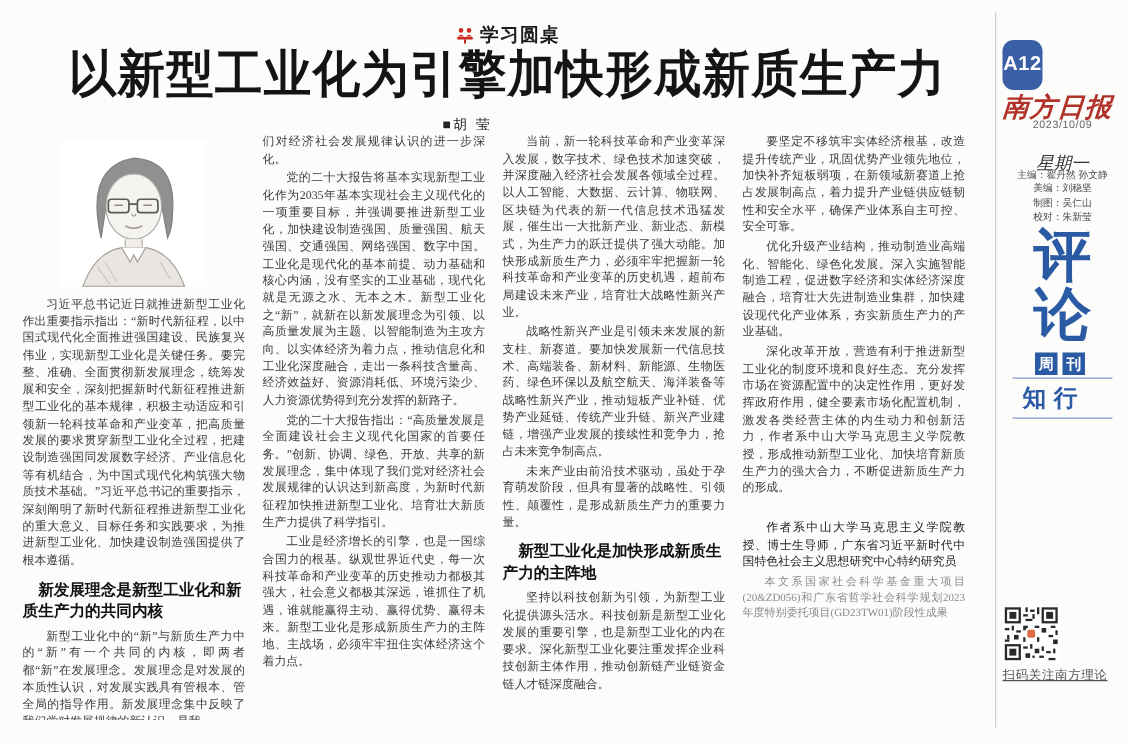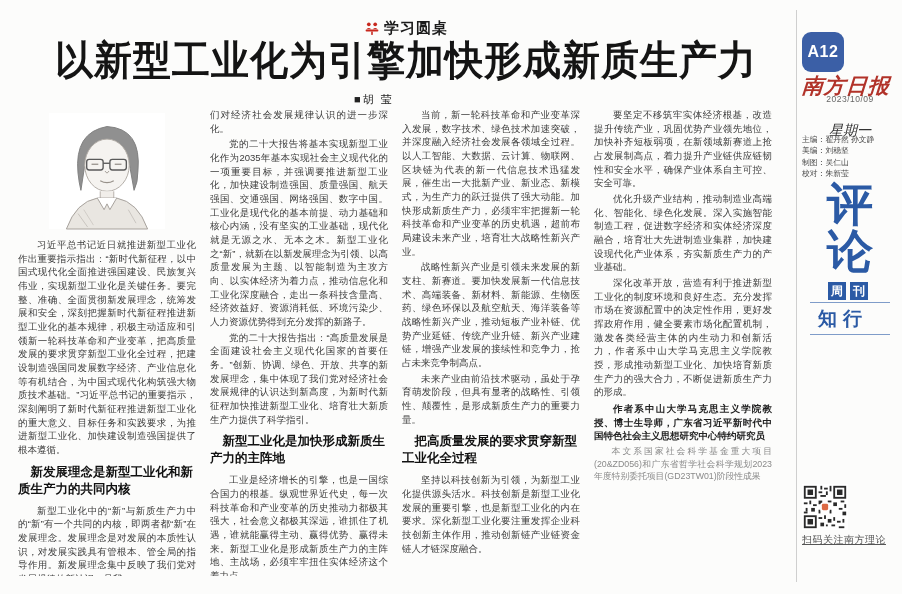--- a/index.html
+++ b/index.html
@@ -43,58 +43,58 @@
 
   .portrait{
     width:116px;height:118px;margin:4px auto 8px auto;display:block;
   }
 
   .col p{
     margin:0 0 2px 0;
     font-size:9.5px;line-height:1.44;color:#3b3b3b;
     text-align:justify;text-justify:inter-ideograph;
     text-indent:2em;
-    font-family:Liberation Sans, sans-serif;
+    font-family:Liberation Serif, serif;
   }
   .col p.no-indent{text-indent:0;}
   .col h3{
     margin:7px 0 6px 0;
     font-size:12.5px;line-height:1.35;color:#111;
     font-weight:bold;text-indent:1em;
     font-family:"Liberation Sans","DejaVu Sans",sans-serif;
   }
   .col p.author-note{
-    font-weight:bold;color:#222;text-indent:2em;margin-top:3px;
+    font-weight:normal;color:#222;text-indent:2em;margin-top:17px;
     font-family:"Liberation Sans","DejaVu Sans",sans-serif;
   }
   .col p.funding-note{
     color:#8a8a8a;font-size:8.8px;text-indent:2em;
   }
 
   
   .v-divider{position:absolute;left:796px;top:10px;width:1px;height:572px;background:#cfcfcf;}
 
   
   .sidebar{position:absolute;left:802px;top:0;width:98px;height:594px;}
   .page-badge{
-    position:absolute;left:0;top:32px;width:42px;height:40px;
+    position:absolute;left:0;top:32px;width:32px;height:40px;
     background:#3b5fa6;border-radius:9px;
     display:flex;align-items:center;justify-content:center;
     color:#fff;font-size:16px;font-weight:bold;letter-spacing:0.5px;
   }
   .masthead{
     position:absolute;left:0;top:72px;width:96px;
     color:#b13229;font-size:21px;font-weight:bold;font-style:italic;
     font-family:"Liberation Serif","DejaVu Serif",serif;
     letter-spacing:1px;white-space:nowrap;transform:skewX(-4deg);
   }
   .dateline{position:absolute;left:0;top:94px;width:96px;text-align:center;}
   .dateline .date{font-size:8.5px;color:#666;letter-spacing:0.5px;}
   .dateline .weekday{font-size:14px;color:#333;margin-top:18px;font-style:italic;}
-  .credits{position:absolute;left:0;top:134px;width:96px;}
+  .credits{position:absolute;left:0;top:134px;width:96px;text-align:center;}
   .credits div{font-size:7.8px;color:#4a4a4a;line-height:1.45;white-space:nowrap;}
 
   .section-vert{
     position:absolute;left:18px;top:182px;width:60px;text-align:center;
     color:#2b5aa5;font-weight:900;
     font-family:"Liberation Serif","DejaVu Serif",serif;
   }
   .section-vert .big-char{font-size:46px;line-height:1.02;display:block;}
   .weekly-row{
     position:absolute;left:26px;top:282px;display:flex;gap:4px;
@@ -171,29 +171,28 @@
         </svg>
         <p>习近平总书记近日就推进新型工业化作出重要指示指出：“新时代新征程，以中国式现代化全面推进强国建设、民族复兴伟业，实现新型工业化是关键任务。要完整、准确、全面贯彻新发展理念，统筹发展和安全，深刻把握新时代新征程推进新型工业化的基本规律，积极主动适应和引领新一轮科技革命和产业变革，把高质量发展的要求贯穿新型工业化全过程，把建设制造强国同发展数字经济、产业信息化等有机结合，为中国式现代化构筑强大物质技术基础。”习近平总书记的重要指示，深刻阐明了新时代新征程推进新型工业化的重大意义、目标任务和实践要求，为推进新型工业化、加快建设制造强国提供了根本遵循。</p>
         <h3>新发展理念是新型工业化和新质生产力的共同内核</h3>
         <p>新型工业化中的“新”与新质生产力中的“新”有一个共同的内核，即两者都“新”在发展理念。发展理念是对发展的本质性认识，对发展实践具有管根本、管全局的指导作用。新发展理念集中反映了我们党对发展规律的新认识，是我</p>
       </div>
 
       <div class="col">
         <p class="no-indent">们对经济社会发展规律认识的进一步深化。</p>
         <p>党的二十大报告将基本实现新型工业化作为2035年基本实现社会主义现代化的一项重要目标，并强调要推进新型工业化，加快建设制造强国、质量强国、航天强国、交通强国、网络强国、数字中国。工业化是现代化的基本前提、动力基础和核心内涵，没有坚实的工业基础，现代化就是无源之水、无本之木。新型工业化之“新”，就新在以新发展理念为引领、以高质量发展为主题、以智能制造为主攻方向、以实体经济为着力点，推动信息化和工业化深度融合，走出一条科技含量高、经济效益好、资源消耗低、环境污染少、人力资源优势得到充分发挥的新路子。</p>
         <p>党的二十大报告指出：“高质量发展是全面建设社会主义现代化国家的首要任务。”创新、协调、绿色、开放、共享的新发展理念，集中体现了我们党对经济社会发展规律的认识达到新高度，为新时代新征程加快推进新型工业化、培育壮大新质生产力提供了科学指引。</p>
-        <h3>新型工业化是加快形成新质生产力的主阵地</h3>
         <p>工业是经济增长的引擎，也是一国综合国力的根基。纵观世界近代史，每一次科技革命和产业变革的历史推动力都极其强大，社会意义都极其深远，谁抓住了机遇，谁就能赢得主动、赢得优势、赢得未来。新型工业化是形成新质生产力的主阵地、主战场，必须牢牢扭住实体经济这个着力点。</p>
       </div>
 
       <div class="col">
         <p>当前，新一轮科技革命和产业变革深入发展，数字技术、绿色技术加速突破，并深度融入经济社会发展各领域全过程。以人工智能、大数据、云计算、物联网、区块链为代表的新一代信息技术迅猛发展，催生出一大批新产业、新业态、新模式，为生产力的跃迁提供了强大动能。加快形成新质生产力，必须牢牢把握新一轮科技革命和产业变革的历史机遇，超前布局建设未来产业，培育壮大战略性新兴产业。</p>
         <p>战略性新兴产业是引领未来发展的新支柱、新赛道。要加快发展新一代信息技术、高端装备、新材料、新能源、生物医药、绿色环保以及航空航天、海洋装备等战略性新兴产业，推动短板产业补链、优势产业延链、传统产业升链、新兴产业建链，增强产业发展的接续性和竞争力，抢占未来竞争制高点。</p>
         <p>未来产业由前沿技术驱动，虽处于孕育萌发阶段，但具有显著的战略性、引领性、颠覆性，是形成新质生产力的重要力量。</p>
-        <h3>把高质量发展的要求贯穿新型工业化全过程</h3>
+        <h3>新型工业化是加快形成新质生产力的主阵地</h3>
         <p>坚持以科技创新为引领，为新型工业化提供源头活水。科技创新是新型工业化发展的重要引擎，也是新型工业化的内在要求。深化新型工业化要注重发挥企业科技创新主体作用，推动创新链产业链资金链人才链深度融合。</p>
       </div>
 
       <div class="col">
         <p>要坚定不移筑牢实体经济根基，改造提升传统产业，巩固优势产业领先地位，加快补齐短板弱项，在新领域新赛道上抢占发展制高点，着力提升产业链供应链韧性和安全水平，确保产业体系自主可控、安全可靠。</p>
         <p>优化升级产业结构，推动制造业高端化、智能化、绿色化发展。深入实施智能制造工程，促进数字经济和实体经济深度融合，培育壮大先进制造业集群，加快建设现代化产业体系，夯实新质生产力的产业基础。</p>
         <p>深化改革开放，营造有利于推进新型工业化的制度环境和良好生态。充分发挥市场在资源配置中的决定性作用，更好发挥政府作用，健全要素市场化配置机制，激发各类经营主体的内生动力和创新活力，作者系中山大学马克思主义学院教授，形成推动新型工业化、加快培育新质生产力的强大合力，不断促进新质生产力的形成。</p>
         <p class="author-note">作者系中山大学马克思主义学院教授、博士生导师，广东省习近平新时代中国特色社会主义思想研究中心特约研究员</p>
         <p class="funding-note">本文系国家社会科学基金重大项目(20&amp;ZD056)和广东省哲学社会科学规划2023年度特别委托项目(GD23TW01)阶段性成果</p>
       </div>

